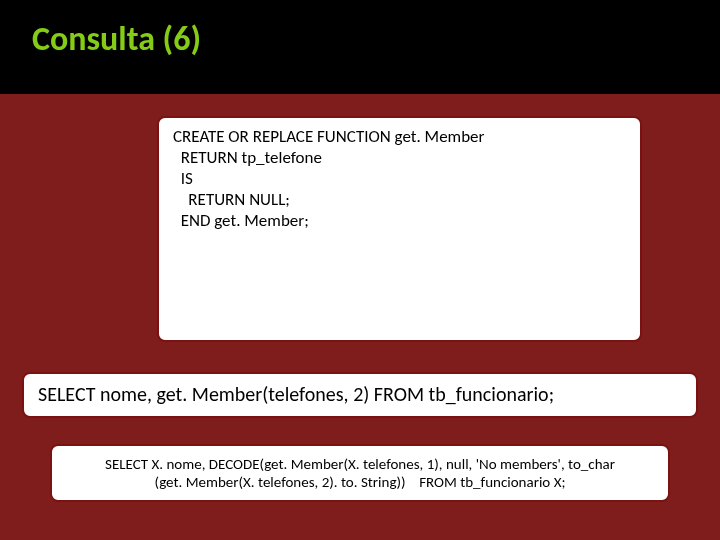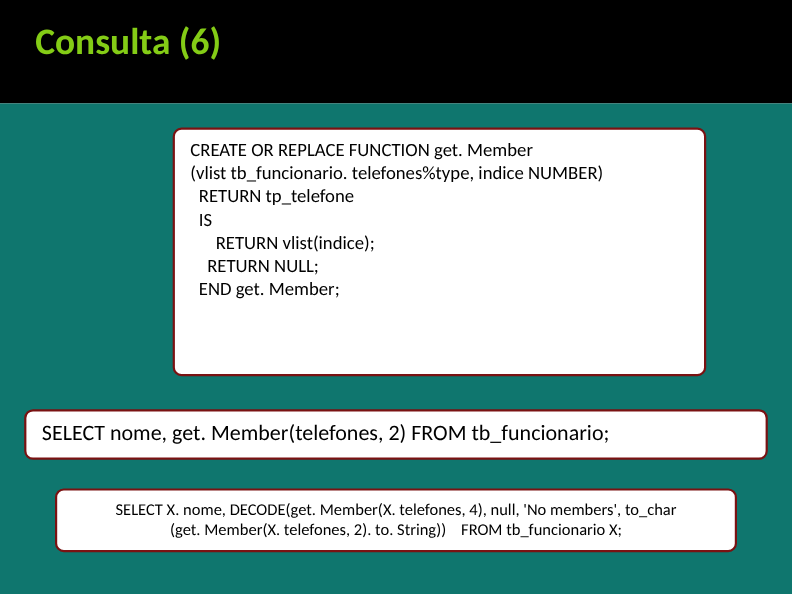--- a/index.html
+++ b/index.html
@@ -23,21 +23,21 @@
     left: 32px;
     top: 18px;
     color: #84cc16;
     font-size: 34px;
     font-weight: 700;
   }
   .body-area {
     position: relative;
     width: 100%;
     height: 446px;
-    background: #0f766e;
+    background: #7f1d1d;
   }
   .code-box {
     position: absolute;
     background: #fff;
     border: 2px solid #7a1212;
     border-radius: 8px;
     padding: 8px 14px;
     box-sizing: border-box;
     color: #000;
   }
@@ -79,30 +79,28 @@
 <body>
 
 <div class="header">
   <div class="title">Consulta (6)</div>
 </div>
 
 <div class="body-area">
 
   <div class="code-box box1">
     <div class="code-line">CREATE OR REPLACE FUNCTION get. Member</div>
-    <div class="code-line">(vlist tb_funcionario. telefones%type, indice NUMBER)</div>
     <div class="code-line">  RETURN tp_telefone</div>
     <div class="code-line">  IS</div>
-    <div class="code-line">      RETURN vlist(indice);</div>
     <div class="code-line">    RETURN NULL;</div>
     <div class="code-line">  END get. Member;</div>
   </div>
 
   <div class="code-box box2">
     <div class="code-line">SELECT nome, get. Member(telefones, 2) FROM tb_funcionario;</div>
   </div>
 
   <div class="code-box box3">
-    <div class="code-line">SELECT X. nome, DECODE(get. Member(X. telefones, 4), null, 'No members', to_char</div>
+    <div class="code-line">SELECT X. nome, DECODE(get. Member(X. telefones, 1), null, 'No members', to_char</div>
     <div class="code-line">(get. Member(X. telefones, 2). to. String))    FROM tb_funcionario X;</div>
   </div>
 
 </div>
 
 </body></html>

